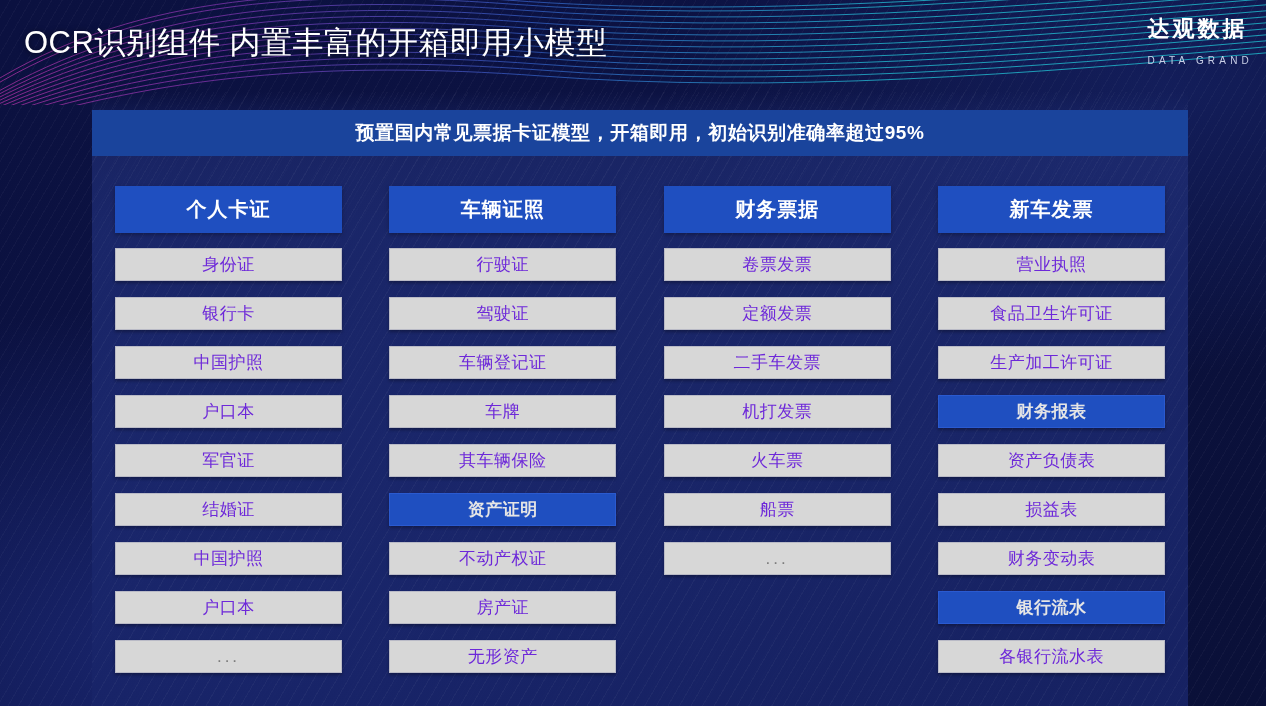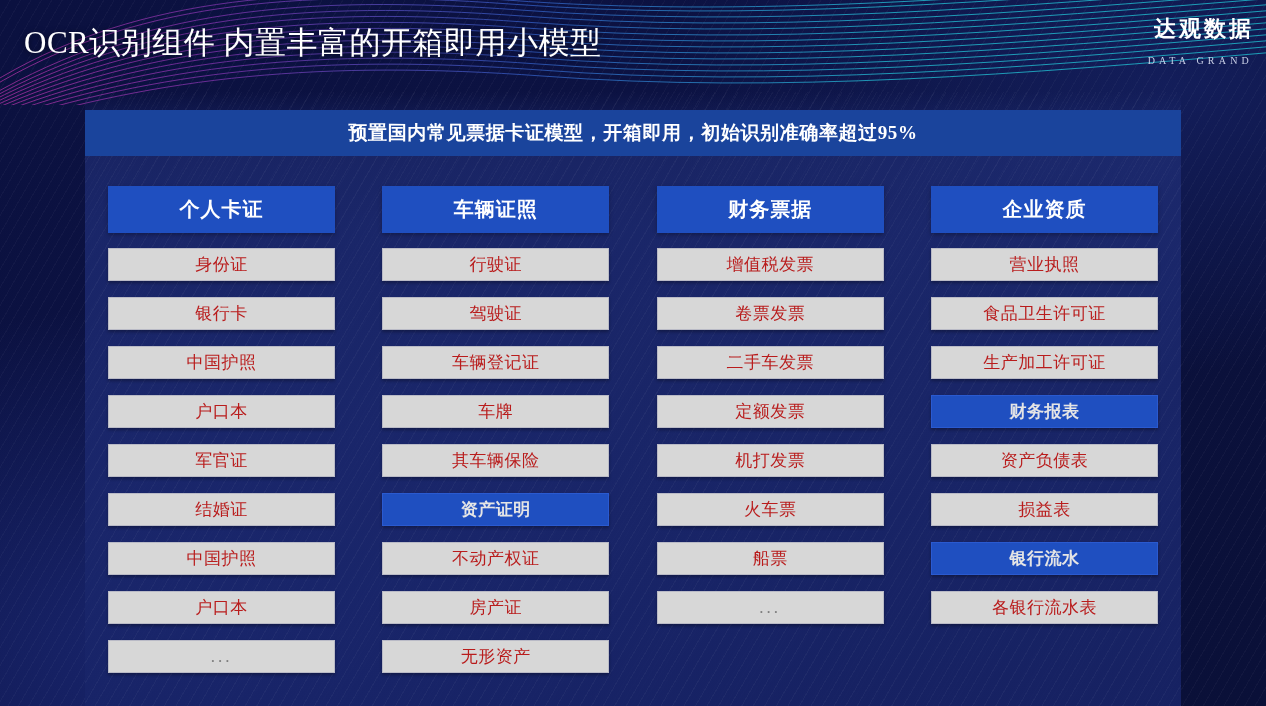--- a/index.html
+++ b/index.html
@@ -16,21 +16,20 @@
 
   #slide {
     position: relative;
     width: 1266px;
     height: 706px;
     overflow: hidden;
     background:
       radial-gradient(ellipse 900px 500px at 18% 92%, rgba(28,42,120,0.85) 0%, rgba(12,18,62,0) 70%),
       radial-gradient(ellipse 700px 400px at 92% 12%, rgba(22,34,100,0.75) 0%, rgba(10,16,56,0) 72%),
       linear-gradient(135deg, #0b1140 0%, #0c1242 38%, #0a1038 100%);
-    font-family: Liberation Serif, serif;
   }
 
   
   .diag-texture {
     position: absolute;
     inset: 0;
     background-image: repeating-linear-gradient(
       -60deg,
       rgba(255,255,255,0.030) 0px,
       rgba(255,255,255,0.030) 1px,
@@ -55,42 +54,42 @@
     color: #ffffff;
     letter-spacing: 0.5px;
     white-space: nowrap;
     z-index: 5;
     text-shadow: 0 1px 6px rgba(0,0,0,0.55);
   }
   .logo {
     position: absolute;
     right: 12px;
     top: 16px;
-    text-align: right;
+    text-align: left;
     z-index: 5;
   }
   .logo-cn {
     font-size: 22px;
     color: #ffffff;
     letter-spacing: 3px;
     font-weight: bold;
     line-height: 1.15;
   }
   .logo-en {
     font-size: 10px;
     color: #c9cfe6;
     letter-spacing: 4.2px;
     margin-top: 14px;
     margin-right: 1px;
   }
 
   
   .panel {
     position: absolute;
-    left: 85px;
+    left: 92px;
     top: 92px;
     width: 1096px;
     height: 614px;
     background:
       linear-gradient(180deg, rgba(36,52,128,0.00) 0%, rgba(36,52,128,0.55) 9%, rgba(30,44,116,0.78) 22%, rgba(27,40,110,0.85) 60%, rgba(24,36,104,0.88) 100%);
     overflow: hidden;
   }
   .panel-texture {
     position: absolute;
     inset: 0;
@@ -148,21 +147,21 @@
 
   .cell {
     height: 33px;
     margin-bottom: 16px;
     display: flex;
     align-items: center;
     justify-content: center;
     font-size: 17px;
     letter-spacing: 0.5px;
     background: #d7d7d7;
-    color: #b91c1c;
+    color: #6d28d9;
     border: 1px solid #b9bac6;
     box-sizing: border-box;
     box-shadow: 0 2px 3px rgba(0,0,0,0.30);
   }
   .cell.highlight {
     background: #1f4fc0;
     color: #e5e5e5;
     border-color: #2a5ad0;
     font-weight: bold;
   }
@@ -243,37 +242,37 @@
         <div class="cell">车牌</div>
         <div class="cell">其车辆保险</div>
         <div class="cell highlight">资产证明</div>
         <div class="cell">不动产权证</div>
         <div class="cell">房产证</div>
         <div class="cell">无形资产</div>
       </div>
 
       <div class="column">
         <div class="col-header">财务票据</div>
-        <div class="cell">增值税发票</div>
         <div class="cell">卷票发票</div>
+        <div class="cell">定额发票</div>
         <div class="cell">二手车发票</div>
-        <div class="cell">定额发票</div>
         <div class="cell">机打发票</div>
         <div class="cell">火车票</div>
         <div class="cell">船票</div>
         <div class="cell ellipsis">...</div>
       </div>
 
       <div class="column">
-        <div class="col-header">企业资质</div>
+        <div class="col-header">新车发票</div>
         <div class="cell">营业执照</div>
         <div class="cell">食品卫生许可证</div>
         <div class="cell">生产加工许可证</div>
         <div class="cell highlight">财务报表</div>
         <div class="cell">资产负债表</div>
         <div class="cell">损益表</div>
+        <div class="cell">财务变动表</div>
         <div class="cell highlight">银行流水</div>
         <div class="cell">各银行流水表</div>
       </div>
 
     </div>
   </div>
 </div>
 
 </body></html>

